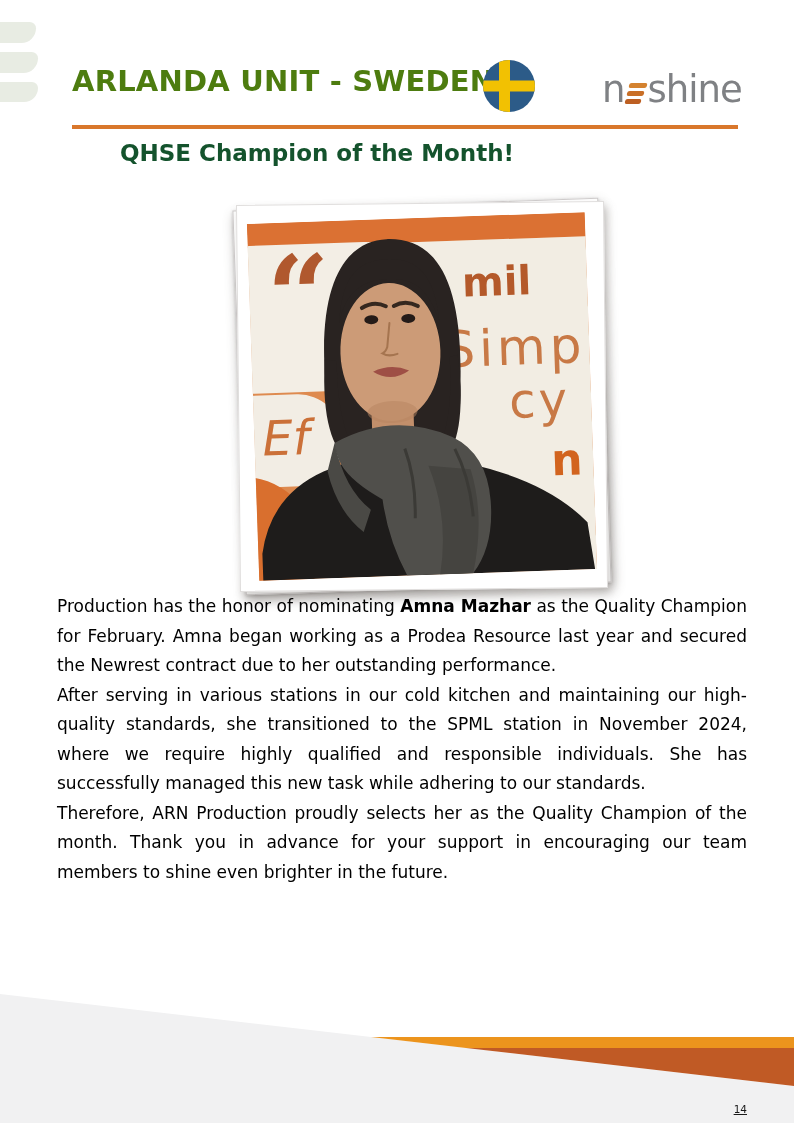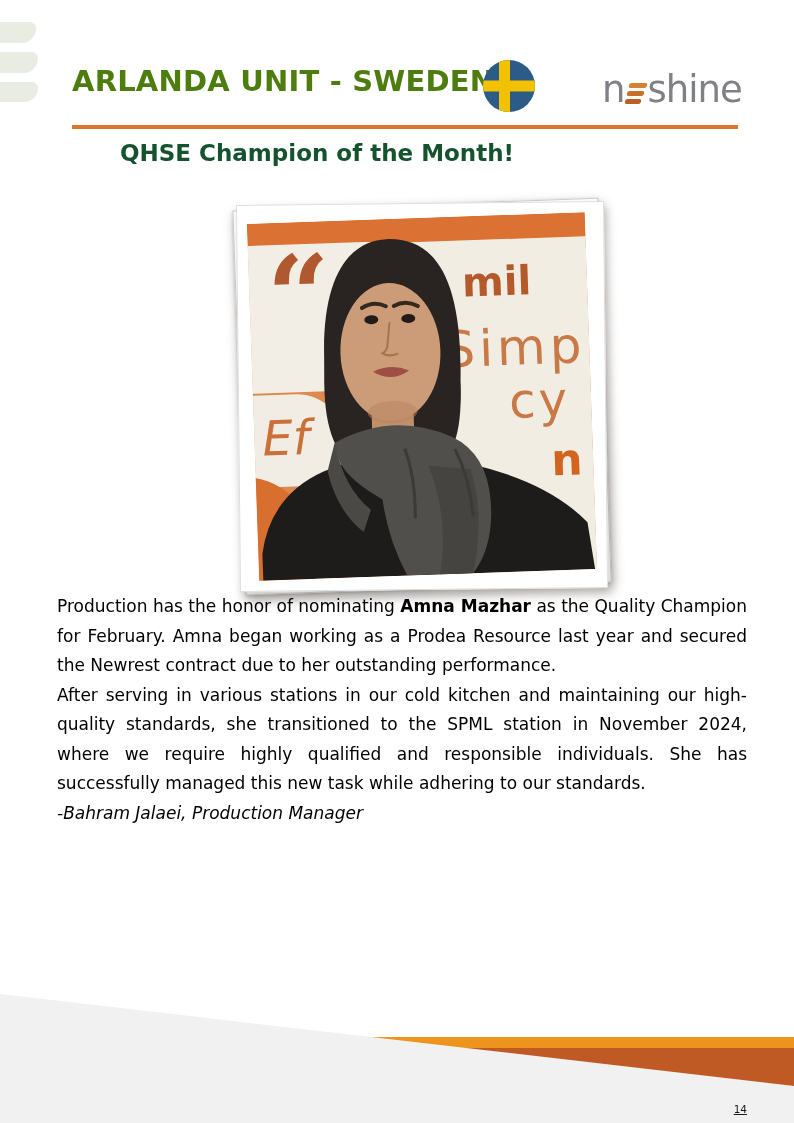--- a/index.html
+++ b/index.html
@@ -154,21 +154,21 @@
       <path d="M173,248 Q192,300 181,357 L214,357 Q228,300 215,253 Z" fill="#454440"></path>
       <path d="M80,222 Q88,268 114,290 L106,312 Q80,290 72,250 Z" fill="#4a4945"></path>
       <path d="M150,230 Q160,260 158,300" stroke="#3b3a36" stroke-width="3" fill="none"></path>
       <path d="M200,232 Q214,262 216,300" stroke="#3b3a36" stroke-width="3" fill="none"></path>
     </svg>
   </div>
 
   <div class="bodytext">
     <p><span>Production has the honor of nominating </span><b>Amna Mazhar</b><span> as the Quality Champion for February. Amna began working as a Prodea Resource last year and secured the Newrest contract due to her outstanding performance.</span></p>
     <p>After serving in various stations in our cold kitchen and maintaining our high-quality standards, she transitioned to the SPML station in November 2024, where we require highly qualified and responsible individuals. She has successfully managed this new task while adhering to our standards.</p>
-    <p class="sig">-Bahram Jalaei, Production Manager</p>
+    <p>Therefore, ARN Production proudly selects her as the Quality Champion of the month. Thank you in advance for your support in encouraging our team members to shine even brighter in the future.</p>
   </div>
 
   <svg class="footer-svg" viewBox="0 0 794 140" preserveAspectRatio="none" aria-hidden="true">
     <polygon points="0,11 794,103 794,140 0,140" fill="#f1f1f2"></polygon>
     <polygon points="371,54 794,54 794,65 466,65" fill="#ec941d"></polygon>
     <polygon points="466,65 794,65 794,103" fill="#c05a25"></polygon>
   </svg>
 
   <div class="page-number">14</div>
 

